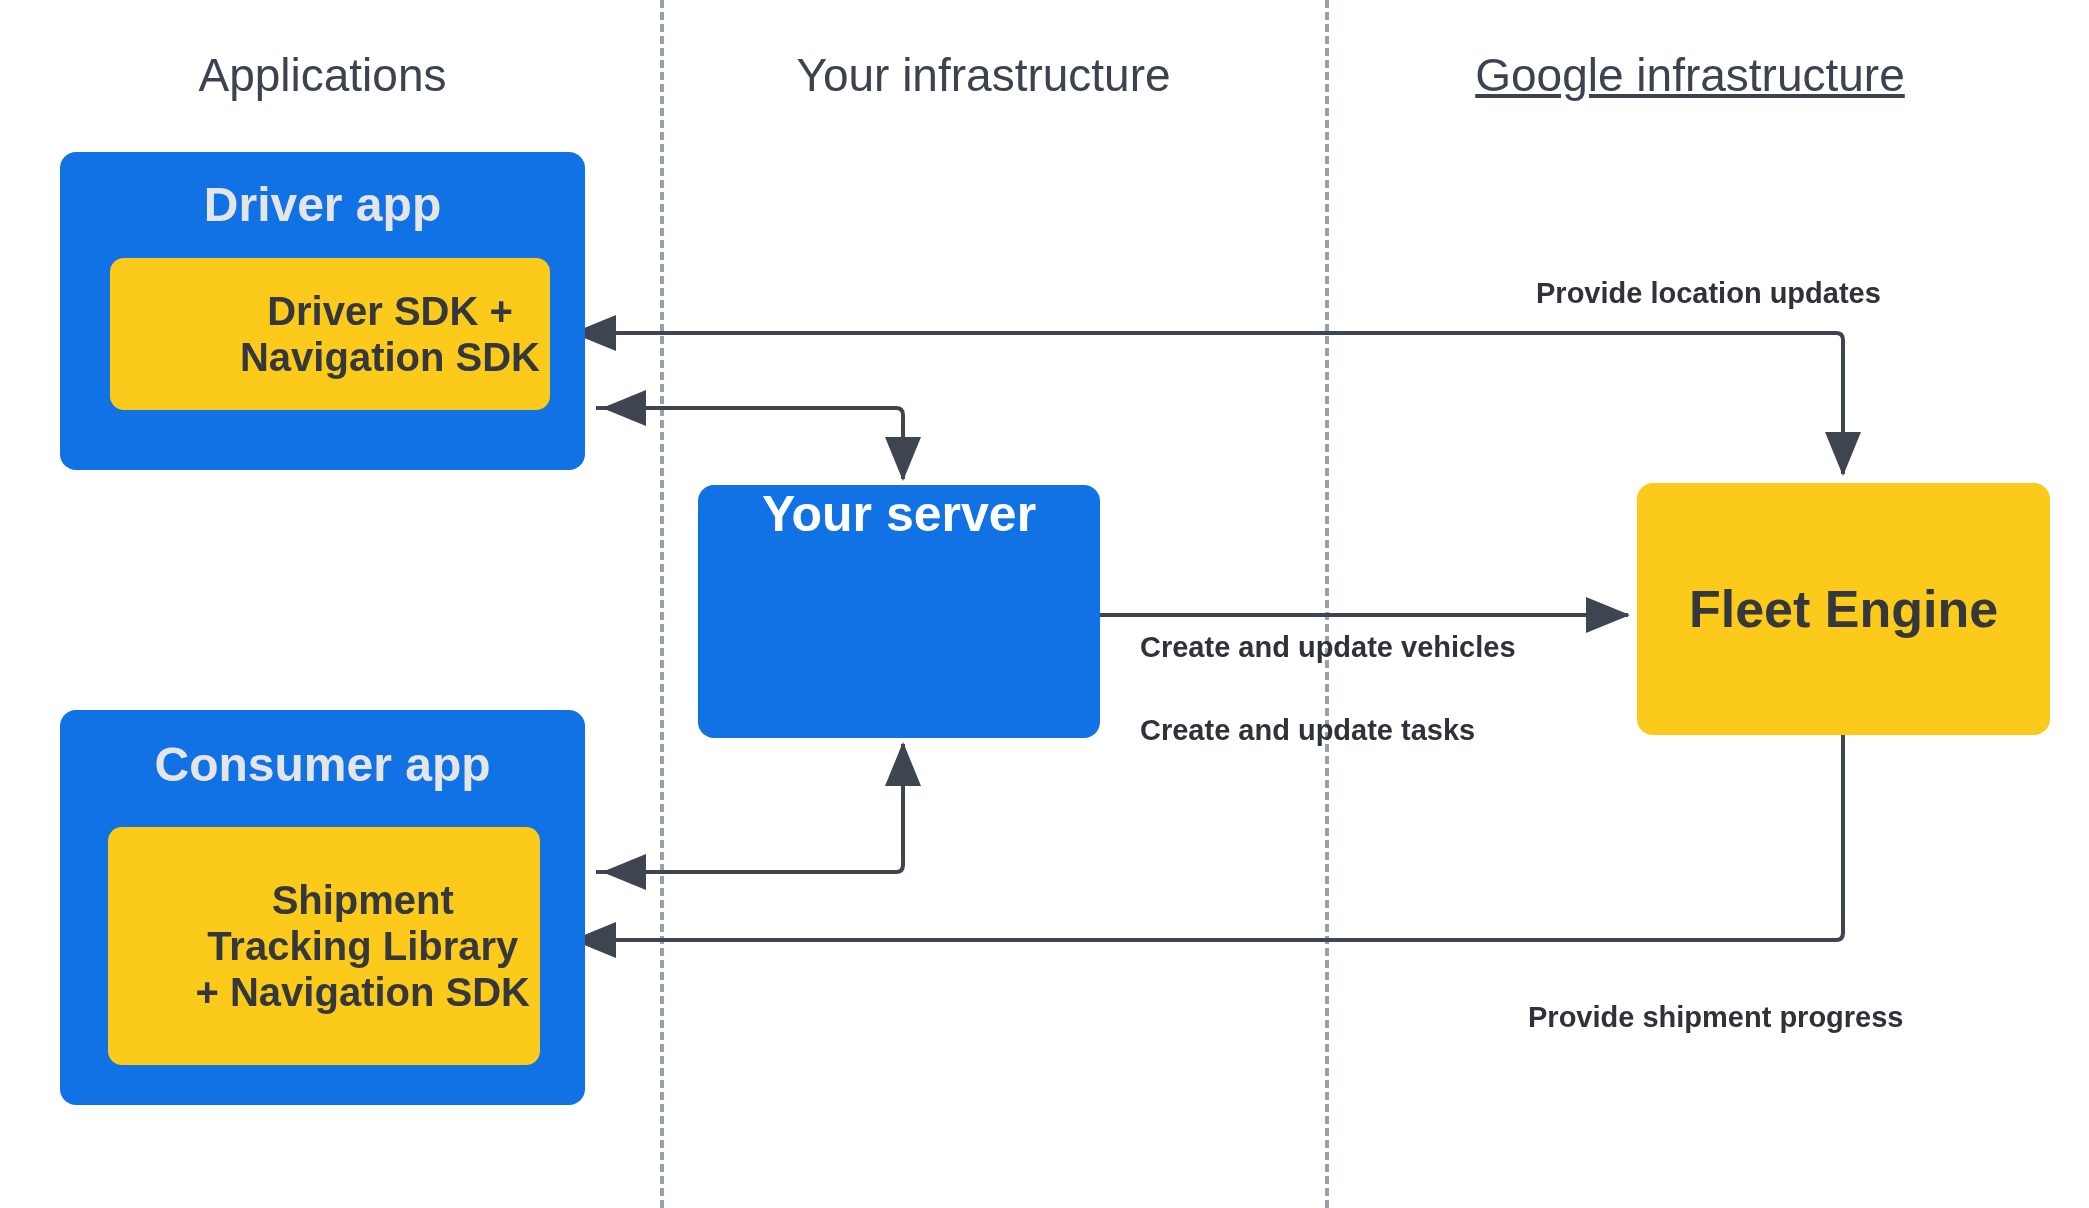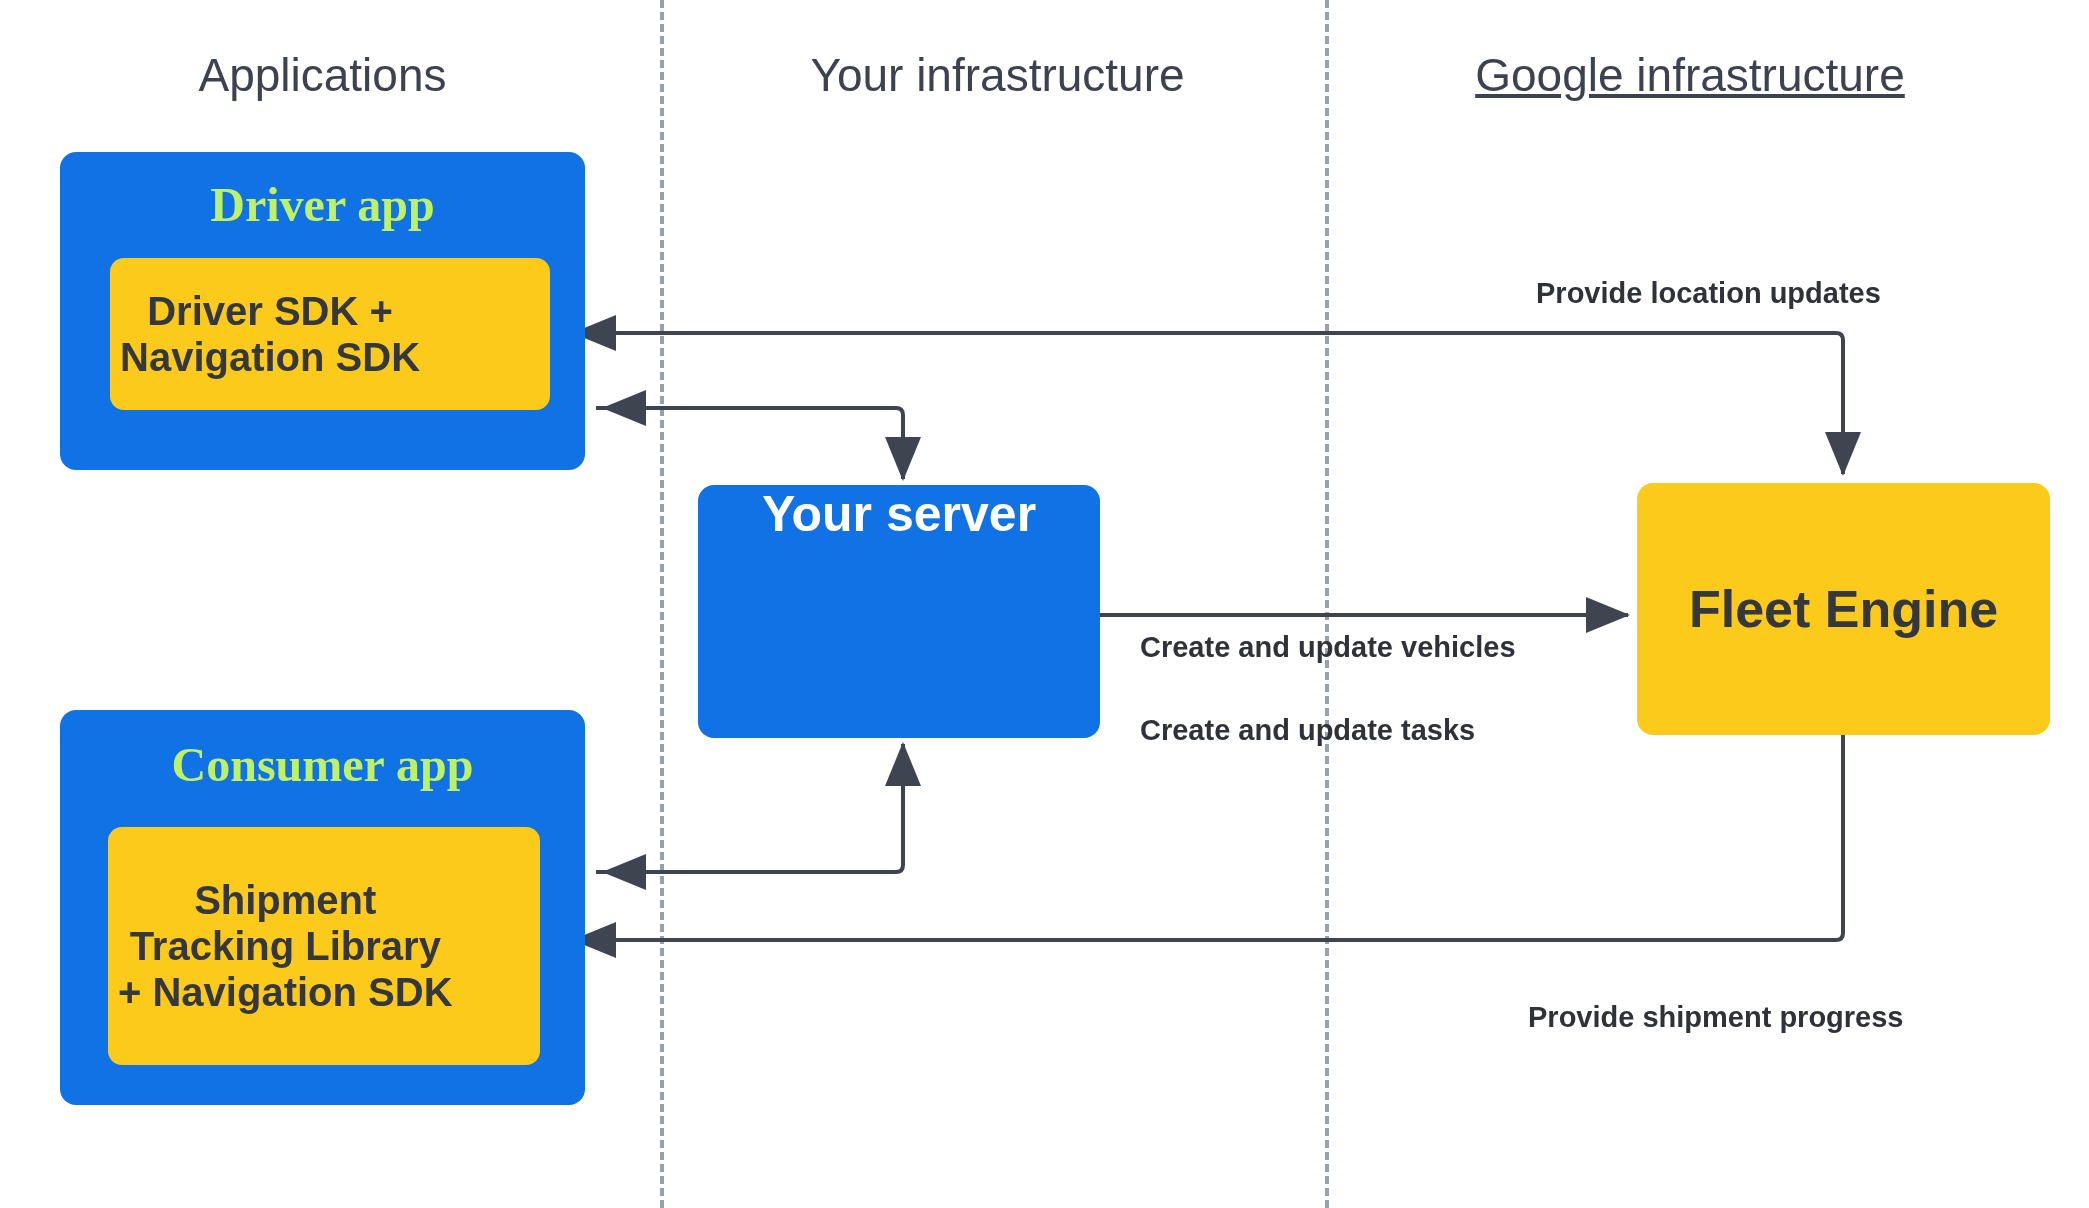--- a/index.html
+++ b/index.html
@@ -26,21 +26,21 @@
     text-align: center;
     color: #3c4250;
     font-family: "Liberation Sans", sans-serif;
     font-size: 46px;
     font-weight: 400;
     letter-spacing: 0px;
     white-space: nowrap;
     line-height: 1;
   }
   #hdr-applications { left: 60px;  top: 52px; width: 525px; }
-  #hdr-your-infra    { left: 670px; top: 52px; width: 655px; }
+  #hdr-your-infra    { left: 656px; top: 52px; width: 655px; }
   #hdr-google-infra  { left: 1330px; top: 52px; width: 720px; text-decoration: underline; }
 
   
   .divider {
     position: absolute;
     top: 0;
     width: 0;
     height: 1208px;
     border-left: 4px dashed #97a0ad;
   }
@@ -53,41 +53,40 @@
     box-sizing: border-box;
     border-radius: 16px;
     display: flex;
     flex-direction: column;
     align-items: center;
   }
   .node-blue   { background: #1172e5; }
   .node-yellow { background: #fbca1b; }
 
   .app-title {
-    color: #bef264;
+    color: #e5e5e5;
     font-size: 48px;
     font-weight: bold;
     line-height: 1.05;
     text-align: center;
     white-space: nowrap;
-    font-family: Liberation Serif, serif;
   }
   .inner-sdk {
     position: absolute;
     box-sizing: border-box;
     background: #fbca1b;
     border-radius: 14px;
     color: #34373c;
     font-size: 40px;
     font-weight: bold;
     line-height: 1.15;
     text-align: center;
     display: flex;
     align-items: center;
-    justify-content: flex-start;
+    justify-content: flex-end;
     padding: 4px 10px;
   }
   .node-label-center {
     color: #ffffff;
     font-size: 50px;
     font-weight: bold;
     text-align: center;
     white-space: nowrap;
   }
   .node-label-dark {

